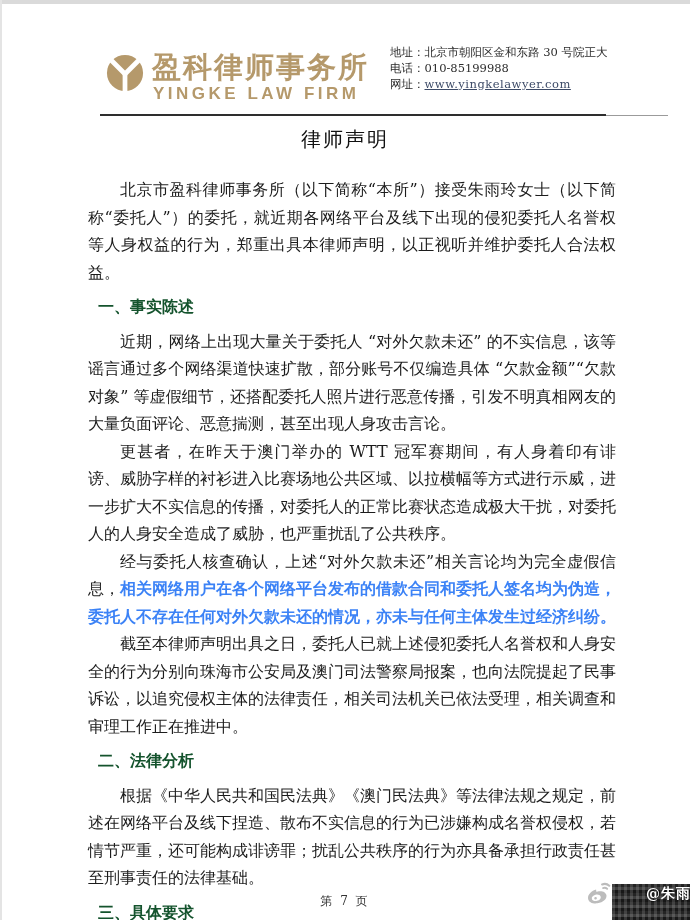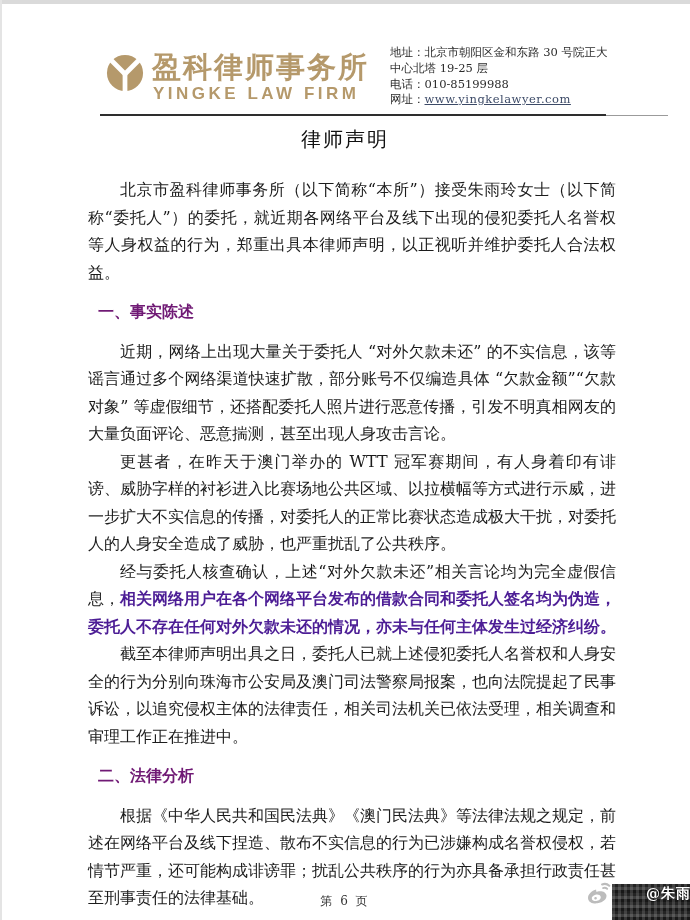--- a/index.html
+++ b/index.html
@@ -42,24 +42,24 @@
     letter-spacing:2px;
   }
 
   
   .body{
     position:absolute;left:88px;top:176px;width:528px;
     font-size:16px;line-height:27.5px;text-align:justify;
   }
   .body p{margin:0;text-indent:2em;}
   .body h3{
-    margin:12px 0;padding-left:10px;
-    font-size:16px;line-height:27.5px;font-weight:bold;color:#701a75;
+    margin:7px 0;padding-left:10px;
+    font-size:16px;line-height:27.5px;font-weight:bold;color:#14532d;
   }
-  .bold{font-weight:bold;color:#4c1d95;}
+  .bold{font-weight:bold;color:#3b82f6;}
 
   
   .page-number{
     position:absolute;left:0;top:893px;width:690px;
     text-align:center;font-size:12px;color:#333;letter-spacing:2px;
   }
 
   
   .wm-icon{position:absolute;left:582px;top:878px;width:34px;height:32px;transform:rotate(-8deg);}
   .wm-block{
@@ -90,21 +90,20 @@
         <line x1="20" y1="21" x2="5" y2="6"></line>
         <line x1="20" y1="21" x2="35" y2="6"></line>
       </g>
     </svg>
   </div>
   <div class="firm-cn">盈科律师事务所</div>
   <div class="firm-en">YINGKE LAW FIRM</div>
 
   <div class="contact">
     <div>地址：北京市朝阳区金和东路 30 号院正大</div>
-    <div>中心北塔 19-25 层</div>
     <div>电话：010-85199988</div>
     <div>
       <span>网址：</span><span class="weblink">www.yingkelawyer.com</span>
     </div>
   </div>
 
   <div class="rule-dark"></div>
   <div class="rule-light"></div>
 
   <div class="doc-title">律师声明</div>
@@ -114,21 +113,21 @@
     <h3>一、事实陈述</h3>
     <p>近期，网络上出现大量关于委托人 “对外欠款未还” 的不实信息，该等谣言通过多个网络渠道快速扩散，部分账号不仅编造具体 “欠款金额”“欠款对象” 等虚假细节，还搭配委托人照片进行恶意传播，引发不明真相网友的大量负面评论、恶意揣测，甚至出现人身攻击言论。</p>
     <p>更甚者，在昨天于澳门举办的 WTT 冠军赛期间，有人身着印有诽谤、威胁字样的衬衫进入比赛场地公共区域、以拉横幅等方式进行示威，进一步扩大不实信息的传播，对委托人的正常比赛状态造成极大干扰，对委托人的人身安全造成了威胁，也严重扰乱了公共秩序。</p>
     <p><span>经与委托人核查确认，上述“对外欠款未还”相关言论均为完全虚假信息，</span><span class="bold">相关网络用户在各个网络平台发布的借款合同和委托人签名均为伪造，委托人不存在任何对外欠款未还的情况，亦未与任何主体发生过经济纠纷。</span></p>
     <p>截至本律师声明出具之日，委托人已就上述侵犯委托人名誉权和人身安全的行为分别向珠海市公安局及澳门司法警察局报案，也向法院提起了民事诉讼，以追究侵权主体的法律责任，相关司法机关已依法受理，相关调查和审理工作正在推进中。</p>
     <h3>二、法律分析</h3>
     <p>根据《中华人民共和国民法典》《澳门民法典》等法律法规之规定，前述在网络平台及线下捏造、散布不实信息的行为已涉嫌构成名誉权侵权，若情节严重，还可能构成诽谤罪；扰乱公共秩序的行为亦具备承担行政责任甚至刑事责任的法律基础。</p>
     <h3>三、具体要求</h3>
   </div>
 
-  <div class="page-number">第 6 页</div>
+  <div class="page-number">第 7 页</div>
 
   <div class="wm-icon">
     <svg width="34" height="32" viewBox="0 0 24 24">
       <path d="M10.4 8.4c-3.4.4-7 2.8-7 5.9 0 2.7 3 4.5 6.5 4.5 4.4 0 7.5-2.3 7.5-5 0-2.3-2.5-3.8-5.2-3.8-.6 0-1.3.1-1.9.2.1-.5.1-1.1-.1-1.5l.2-.3z" fill="#bcbcbc"></path>
       <path d="M9.9 16.9c-1.9.2-3.5-.7-3.7-2-.2-1.3 1.2-2.5 3.1-2.7 1.9-.2 3.5.7 3.7 2 .2 1.3-1.2 2.5-3.1 2.7z" fill="#ffffff"></path>
       <circle cx="9" cy="14.8" r="1" fill="#bcbcbc"></circle>
       <path d="M15.3 5.2c1.9-.5 4 .2 5.2 1.7" stroke="#bcbcbc" fill="none" stroke-width="1.6" stroke-linecap="round"></path>
       <path d="M15.6 8c1.1-.2 2.2.1 3 1" stroke="#bcbcbc" fill="none" stroke-width="1.4" stroke-linecap="round"></path>
     </svg>
   </div>

